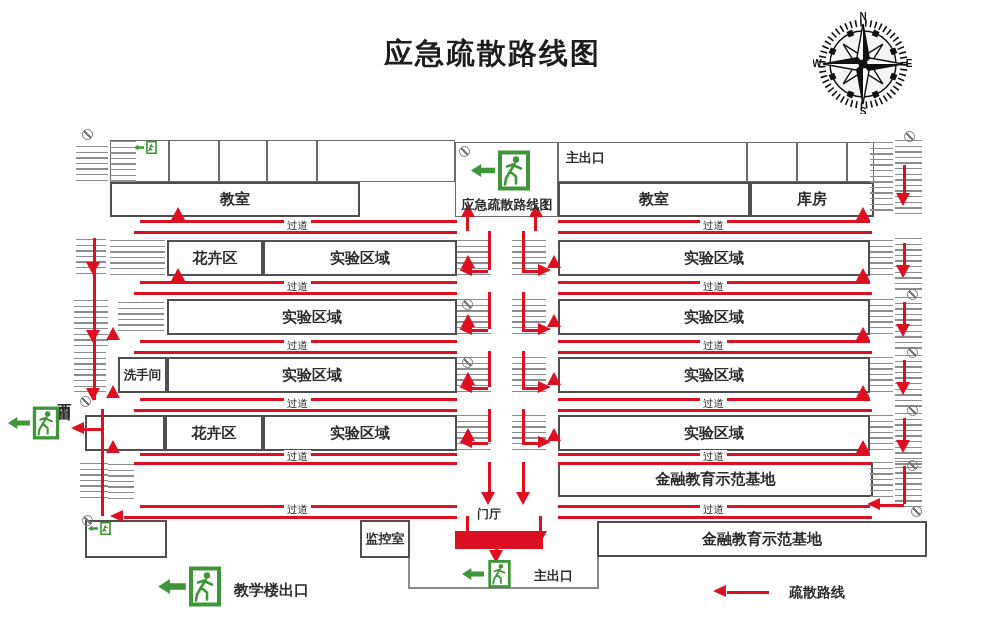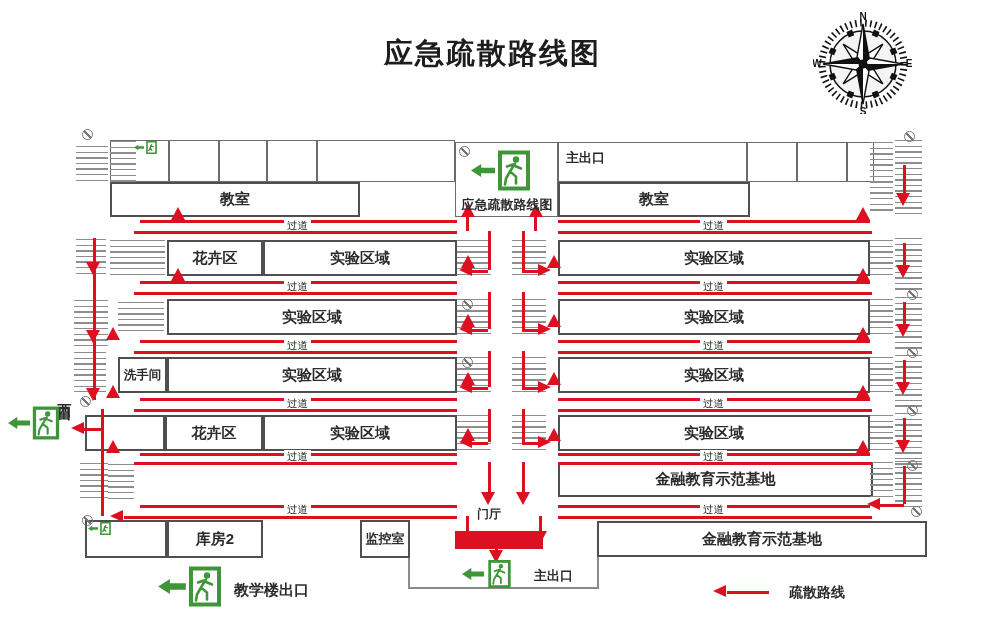--- a/index.html
+++ b/index.html
@@ -85,20 +85,23 @@
   <div class="small-lab" style="left:566px;top:149px">主出口</div>
 
   <div class="room" style="left:110px;top:182px;width:250px;height:35px">
       <span>教室</span>
     </div>
   <div class="band" style="left:455px;top:142px;width:103px;height:75px"></div>
   <div class="small-lab" style="left:457px;top:196px;width:100px;text-align:center;font-size:13px">应急疏散路线图</div>
   <div class="room" style="left:558px;top:182px;width:192px;height:35px">
       <span>教室</span>
     </div>
+  <div class="room" style="left:750px;top:182px;width:124px;height:35px">
+      <span>库房</span>
+    </div>
 
   <div class="room" style="left:167px;top:240px;width:96px;height:36px">
       <span>花卉区</span>
     </div>
   <div class="room" style="left:263px;top:240px;width:194px;height:36px">
       <span>实验区域</span>
     </div>
   <div class="room" style="left:558px;top:240px;width:312px;height:36px">
       <span>实验区域</span>
     </div>
@@ -129,23 +132,20 @@
     </div>
   <div class="room" style="left:558px;top:415px;width:312px;height:36px">
       <span>实验区域</span>
     </div>
 
   <div class="room" style="left:558px;top:462px;width:315px;height:35px">
       <span>金融教育示范基地</span>
     </div>
 
   <div class="room" style="left:85px;top:520px;width:82px;height:38px"></div>
-  <div class="room" style="left:167px;top:520px;width:96px;height:38px">
-      <span>库房2</span>
-    </div>
   <div class="room" style="left:360px;top:520px;width:50px;height:38px;font-size:13px">
       <span>监控室</span>
     </div>
   <div class="room" style="left:597px;top:521px;width:330px;height:36px">
       <span>金融教育示范基地</span>
     </div>
 
   <div class="wall" style="left:408px;top:558px;width:2px;height:31px"></div>
   <div class="wall" style="left:408px;top:587px;width:191px;height:2px"></div>
   <div class="wall" style="left:597px;top:557px;width:2px;height:32px"></div>

